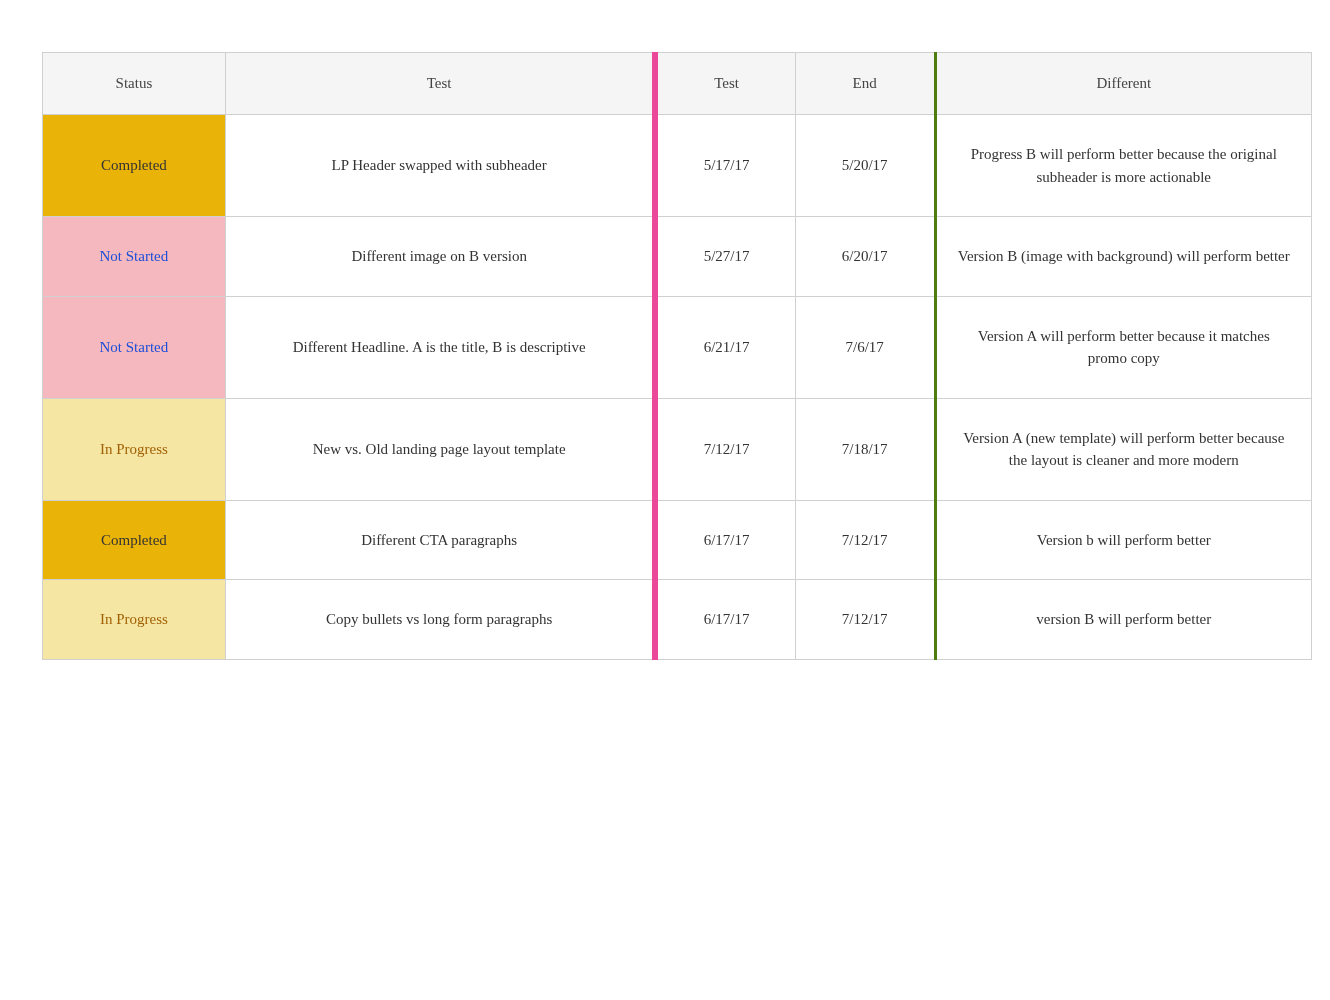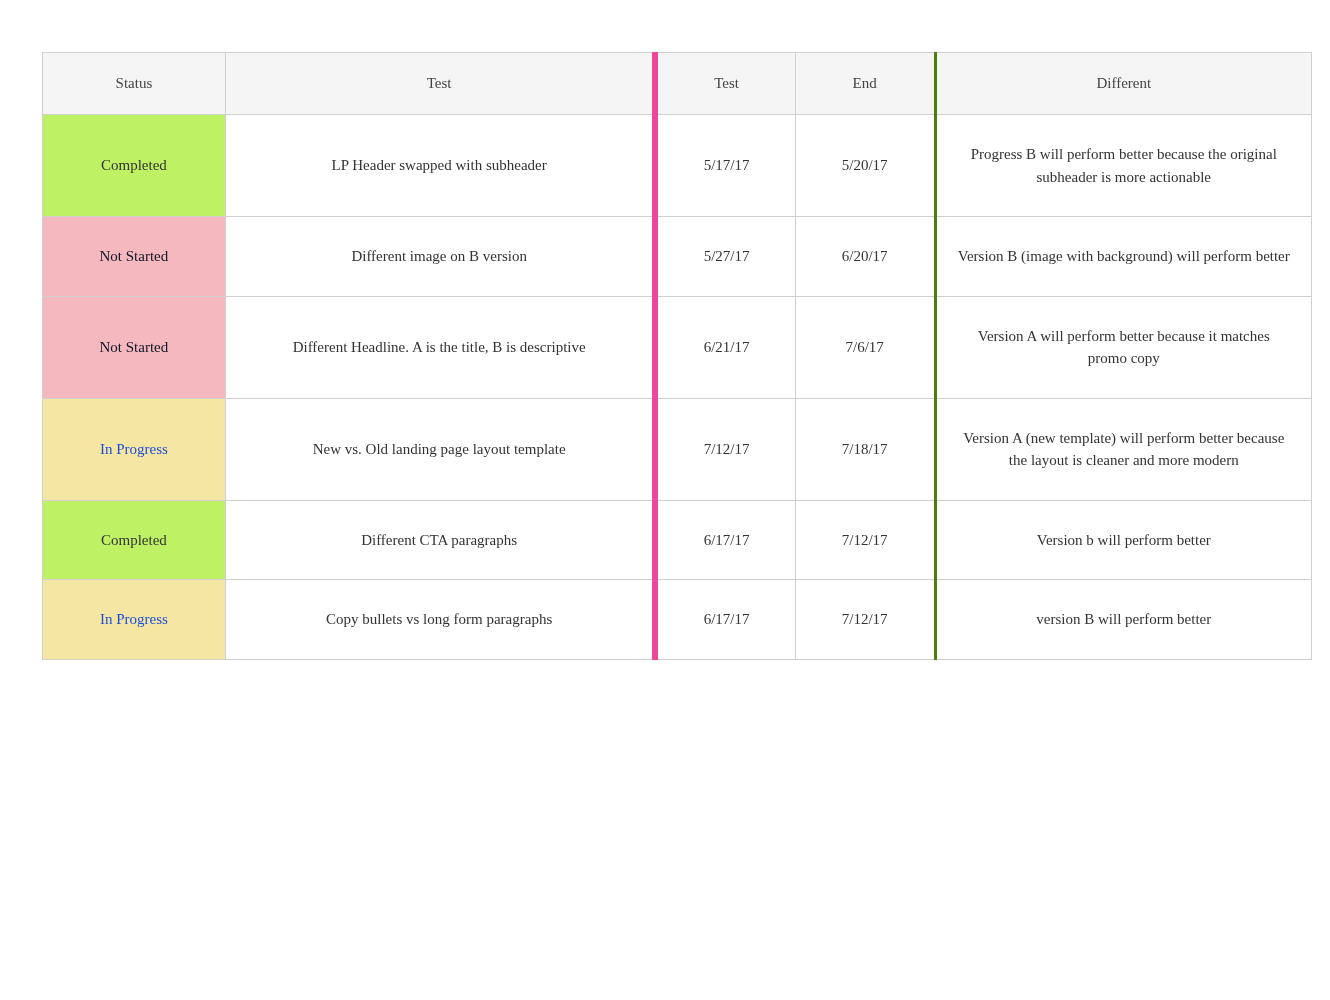--- a/index.html
+++ b/index.html
@@ -57,32 +57,32 @@
       color: #333;
       line-height: 1.5;
     }
 
     .status-cell {
       width: 170px;
       font-size: 15px;
     }
 
     .status-completed {
-      background-color: #bef264;
+      background-color: #eab308;
       color: #333;
     }
 
     .status-not-started {
       background-color: #f5b8be;
-      color: #0f172a;
+      color: #1d4ed8;
     }
 
     .status-in-progress {
       background-color: #f5e6a3;
-      color: #1d4ed8;
+      color: #a16207;
     }
 
     .col-test {
       width: 400px;
       border-left: 1px solid #d0d0d0;
       border-right: 6px solid #ec4899;
     }
 
     .col-start {
       width: 130px;

